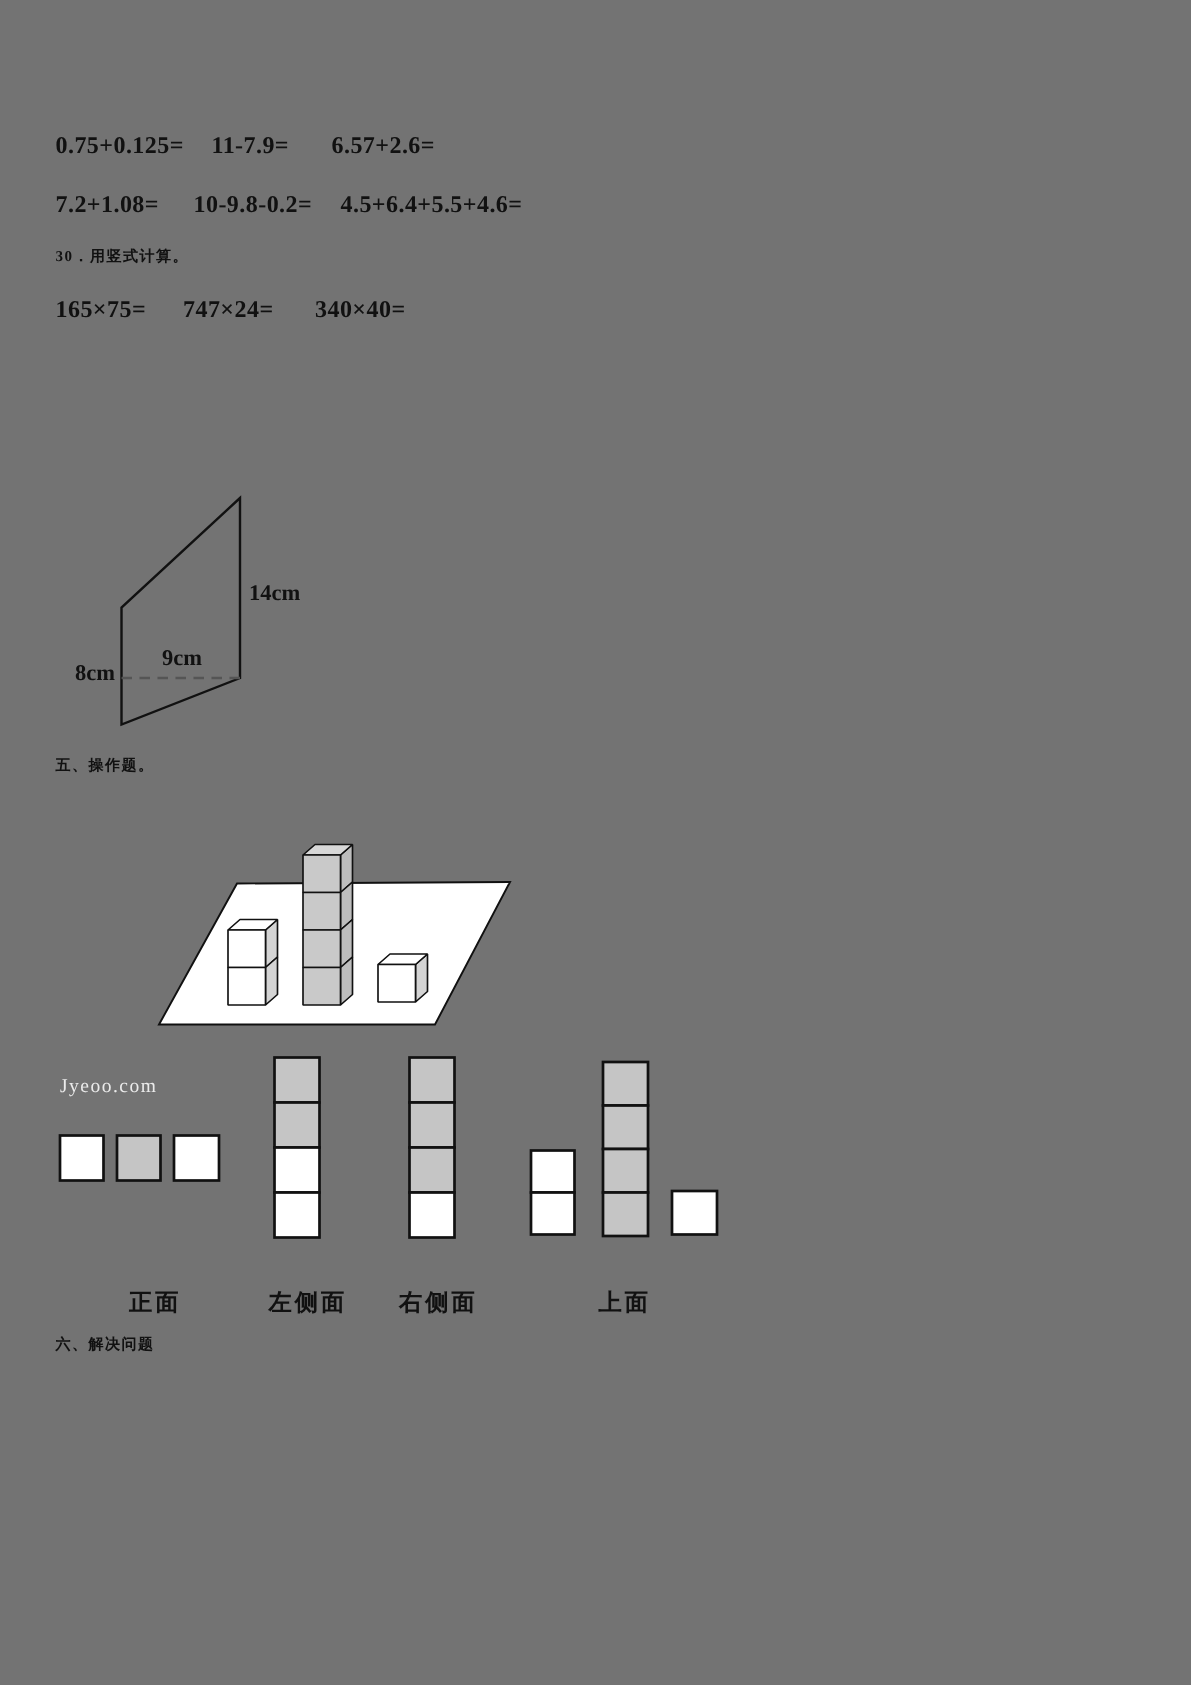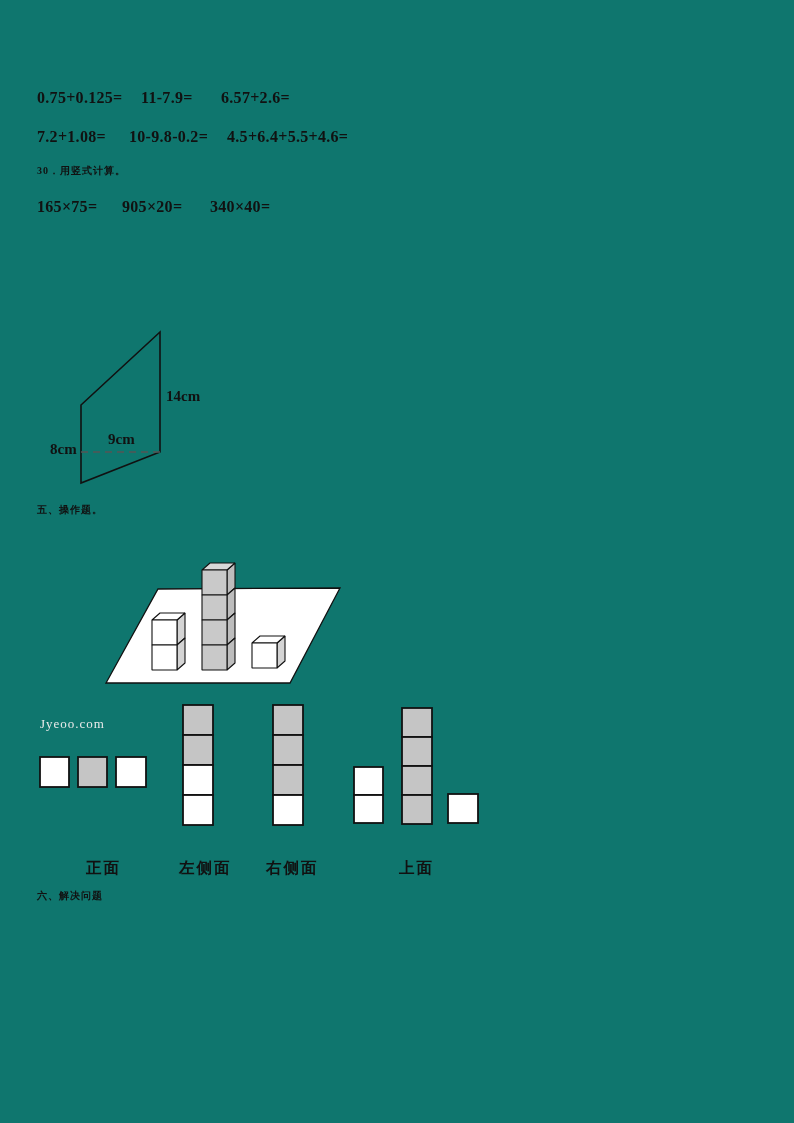--- a/index.html
+++ b/index.html
@@ -1,21 +1,21 @@
 <!DOCTYPE html>
 <html><head>
 <meta charset="utf-8">
 <style>
   * { margin:0; padding:0; box-sizing:border-box; }
   html,body { background:#888; }
   .page {
     position:relative;
     width:794px; height:1123px;
     margin:0 auto;
-    background:#0f766e;
+    background:#737373;
     font-family:"Liberation Serif","DejaVu Serif",serif;
     font-weight:bold;
     color:#111;
     overflow:hidden;
   }
   .abs { position:absolute; white-space:nowrap; }
   .eq  { font-size:16px; letter-spacing:0.3px; }
   .cn  { font-size:10px; letter-spacing:1px; }
   .dim { font-size:15px; }
   .viewlabel { font-size:15.5px; letter-spacing:2px; }
@@ -42,21 +42,21 @@
   <span class="abs eq" style="left:37px;  top:89px;">0.75+0.125=</span>
   <span class="abs eq" style="left:141px; top:89px;">11-7.9=</span>
   <span class="abs eq" style="left:221px; top:89px;">6.57+2.6=</span>
 
   <span class="abs eq" style="left:37px;  top:128px;text-align:center;">7.2+1.08=</span>
   <span class="abs eq" style="left:129px; top:128px;">10-9.8-0.2=</span>
   <span class="abs eq" style="left:227px; top:128px;">4.5+6.4+5.5+4.6=</span>
 
   <span class="abs cn" style="left:37px; top:164px;">30．用竖式计算。</span>
   <span class="abs eq" style="left:37px;  top:198px;">165×75=</span>
-  <span class="abs eq" style="left:122px; top:198px;">905×20=</span>
+  <span class="abs eq" style="left:122px; top:198px;">747×24=</span>
   <span class="abs eq" style="left:210px; top:198px;">340×40=</span>
 
 
   <svg style="left:35px; top:325px;" width="200" height="175" viewBox="0 0 200 175">
     <polygon points="125,7 46,80 46,158 125,127" fill="none" stroke="#111" stroke-width="1.6"></polygon>
     <line x1="46" y1="127" x2="125" y2="127" stroke="#555" stroke-width="1.6" stroke-dasharray="7,5"></line>
   </svg>
   <span class="abs dim" style="left:166px; top:388px;">14cm</span>
   <span class="abs dim" style="left:108px; top:431px;">9cm</span>
   <span class="abs dim" style="left:50px;  top:441px;">8cm</span>

